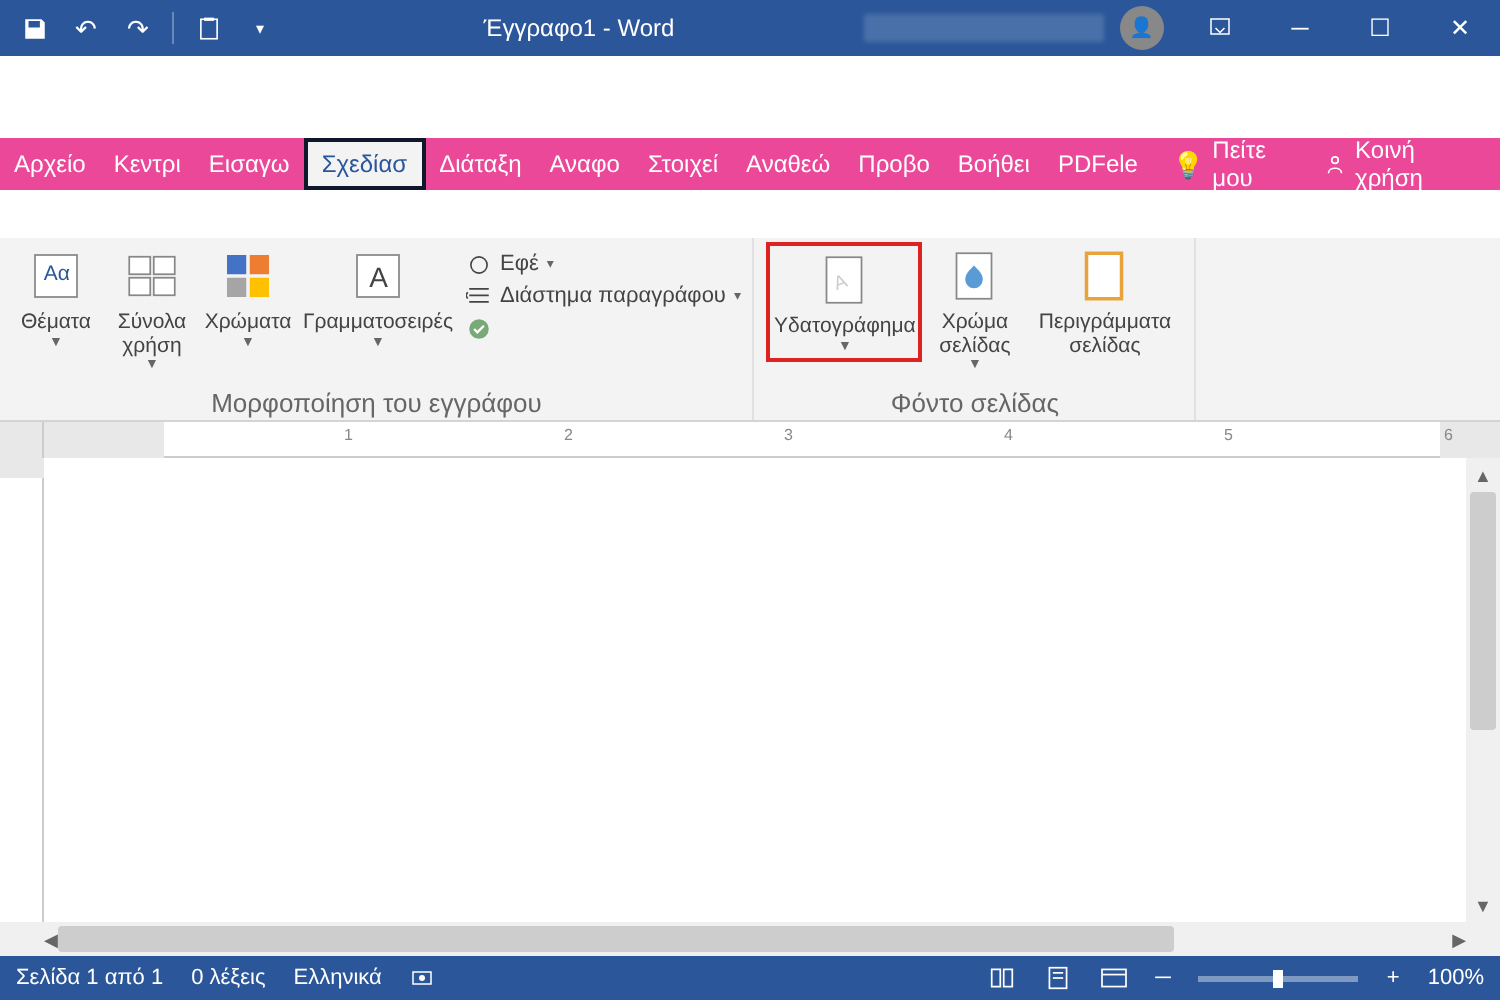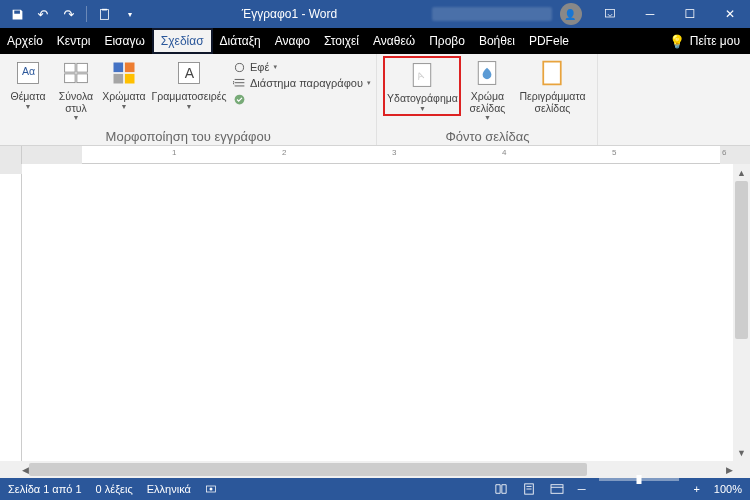--- a/index.html
+++ b/index.html
@@ -8,28 +8,28 @@
 .titlebar { height: 28px; background: #2b579a; display: flex; align-items: center; color: #fff; font-size: 12px; }
 .qat { display: flex; align-items: center; gap: 4px; padding: 0 6px; }
 .qat-btn { width: 22px; height: 22px; display: flex; align-items: center; justify-content: center; font-size: 13px; color: #fff; cursor: pointer; }
 .qat-sep { width: 1px; height: 16px; background: rgba(255,255,255,0.3); margin: 0 2px; }
 .title-center { flex: 1; text-align: center; }
 .title-right { display: flex; align-items: center; }
 .avatar { width: 22px; height: 22px; border-radius: 50%; background: #888; display: flex; align-items: center; justify-content: center; font-size: 10px; margin-right: 8px; }
 .winbtn { width: 40px; height: 28px; display: flex; align-items: center; justify-content: center; font-size: 12px; cursor: pointer; }
 .title-blur { width: 120px; height: 14px; background: rgba(255,255,255,0.15); border-radius: 2px; margin-right: 8px; filter: blur(1px); }
 
-.tabbar { height: 26px; background: #000000; display: flex; align-items: stretch; color: #fff; font-size: 12px; }
+.tabbar { height: 26px; background: #ec4899; display: flex; align-items: stretch; color: #fff; font-size: 12px; margin-top: 41px; }
 .tab { padding: 0 7px; display: flex; align-items: center; cursor: pointer; white-space: nowrap; }
 .tab.active { background: #f3f3f3; color: #2b579a; }
 .tab-highlight { border: 2px solid #0f172a; }
 .tabbar-right { margin-left: auto; display: flex; align-items: center; gap: 8px; padding: 0 10px; }
 .tb-icon { font-size: 13px; }
 
-.ribbon { height: 92px; background: #f3f3f3; border-bottom: 1px solid #d4d4d4; display: flex; font-size: 11px; color: #444; }
+.ribbon { height: 92px; background: #f3f3f3; border-bottom: 1px solid #d4d4d4; display: flex; font-size: 11px; color: #444; margin-top: 24px; }
 .rgroup { display: flex; flex-direction: column; padding: 2px 6px 1px 6px; border-right: 1px solid #e1e1e1; }
 .rgroup-body { flex: 1; display: flex; align-items: flex-start; gap: 4px; }
 .rgroup-label { text-align: center; font-size: 13px; color: #666; padding-top: 1px; }
 .bigbtn { width: 50px; display: flex; flex-direction: column; align-items: center; cursor: pointer; padding: 2px 1px; text-align: center; line-height: 1.1; font-size: 10.5px; }
 .bigbtn.wide { width: 78px; }
 .bigbtn.narrow { width: 44px; }
 .bigicon { width: 30px; height: 30px; margin-bottom: 3px; display: flex; align-items: center; justify-content: center; }
 .drop-arrow { font-size: 7px; color: #666; }
 .smallrows { display: flex; flex-direction: column; gap: 2px; padding-top: 4px; }
 .smallrow { display: flex; align-items: center; gap: 4px; font-size: 11px; cursor: pointer; white-space: nowrap; }
@@ -50,21 +50,21 @@
 .scroll-arrow { height: 17px; display: flex; align-items: center; justify-content: center; font-size: 9px; color: #666; cursor: pointer; }
 .scroll-track { flex: 1; position: relative; }
 .scroll-thumb { position: absolute; left: 2px; right: 2px; top: 0; height: 60%; background: #cdcdcd; border-radius: 2px; }
 
 .hscroll-row { height: 17px; display: flex; background: #f0f0f0; }
 .hscroll-spacer { width: 22px; }
 .hscroll-bar { flex: 1; display: flex; }
 .hscroll-track { flex: 1; position: relative; }
 .hscroll-thumb { position: absolute; top: 2px; bottom: 2px; left: 0; width: 80%; background: #cdcdcd; border-radius: 2px; }
 
-.statusbar { height: 22px; background: #2b579a; color: #fff; display: flex; font-size: 11px; padding: 0 8px; gap: 14px; }
+.statusbar { height: 22px; background: #2b579a; color: #fff; display: flex; align-items: center; font-size: 11px; padding: 0 8px; gap: 14px; }
 .statusbar .spacer { flex: 1; }
 .status-item { display: flex; align-items: center; gap: 4px; cursor: pointer; }
 .zoom-slider { width: 80px; height: 3px; background: rgba(255,255,255,0.4); position: relative; }
 .zoom-slider::after { content: ""; position: absolute; left: 50%; top: -3px; width: 5px; height: 9px; background: #fff; transform: translateX(-50%); }
 
 svg { display: block; }
 </style>
 </head>
 <body>
 
@@ -116,20 +116,29 @@
   <div class="tab">Στοιχεί</div>
   <div class="tab">Αναθεώ</div>
   <div class="tab">Προβο</div>
   <div class="tab">Βοήθει</div>
   <div class="tab">PDFele</div>
   <div class="tabbar-right">
     <div class="status-item">
       <span class="tb-icon">💡</span>
       <span>Πείτε μου</span>
     </div>
+    <div class="status-item">
+      <span class="tb-icon">
+        <svg width="13" height="13" viewBox="0 0 16 16">
+            <circle cx="8" cy="5" r="2" fill="none" stroke="#fff"></circle>
+            <path d="M4 13c0-2 2-3 4-3s4 1 4 3" fill="none" stroke="#fff"></path>
+          </svg>
+      </span>
+      <span>Κοινή χρήση</span>
+    </div>
   </div>
 </div>
 
 <div class="ribbon">
   <div class="rgroup" style="flex:0 0 auto;">
     <div class="rgroup-body">
       <div class="bigbtn narrow">
         <div class="bigicon">
           <svg width="28" height="28" viewBox="0 0 32 32">
               <rect x="4" y="4" width="24" height="24" fill="#fff" stroke="#888"></rect>
@@ -141,21 +150,21 @@
       </div>
       <div class="bigbtn narrow">
         <div class="bigicon">
           <svg width="28" height="28" viewBox="0 0 32 32">
               <rect x="3" y="5" width="12" height="10" fill="#fff" stroke="#888"></rect>
               <rect x="17" y="5" width="12" height="10" fill="#fff" stroke="#888"></rect>
               <rect x="3" y="17" width="12" height="10" fill="#fff" stroke="#888"></rect>
               <rect x="17" y="17" width="12" height="10" fill="#fff" stroke="#888"></rect>
             </svg>
         </div>
-        <span>Σύνολα στυλ</span>
+        <span>Σύνολα χρήση</span>
         <span class="drop-arrow">▼</span>
       </div>
       <div class="bigbtn narrow">
         <div class="bigicon">
           <svg width="28" height="28" viewBox="0 0 32 32">
               <rect x="4" y="4" width="11" height="11" fill="#4472c4"></rect>
               <rect x="17" y="4" width="11" height="11" fill="#ed7d31"></rect>
               <rect x="4" y="17" width="11" height="11" fill="#a5a5a5"></rect>
               <rect x="17" y="17" width="11" height="11" fill="#ffc000"></rect>
             </svg>

